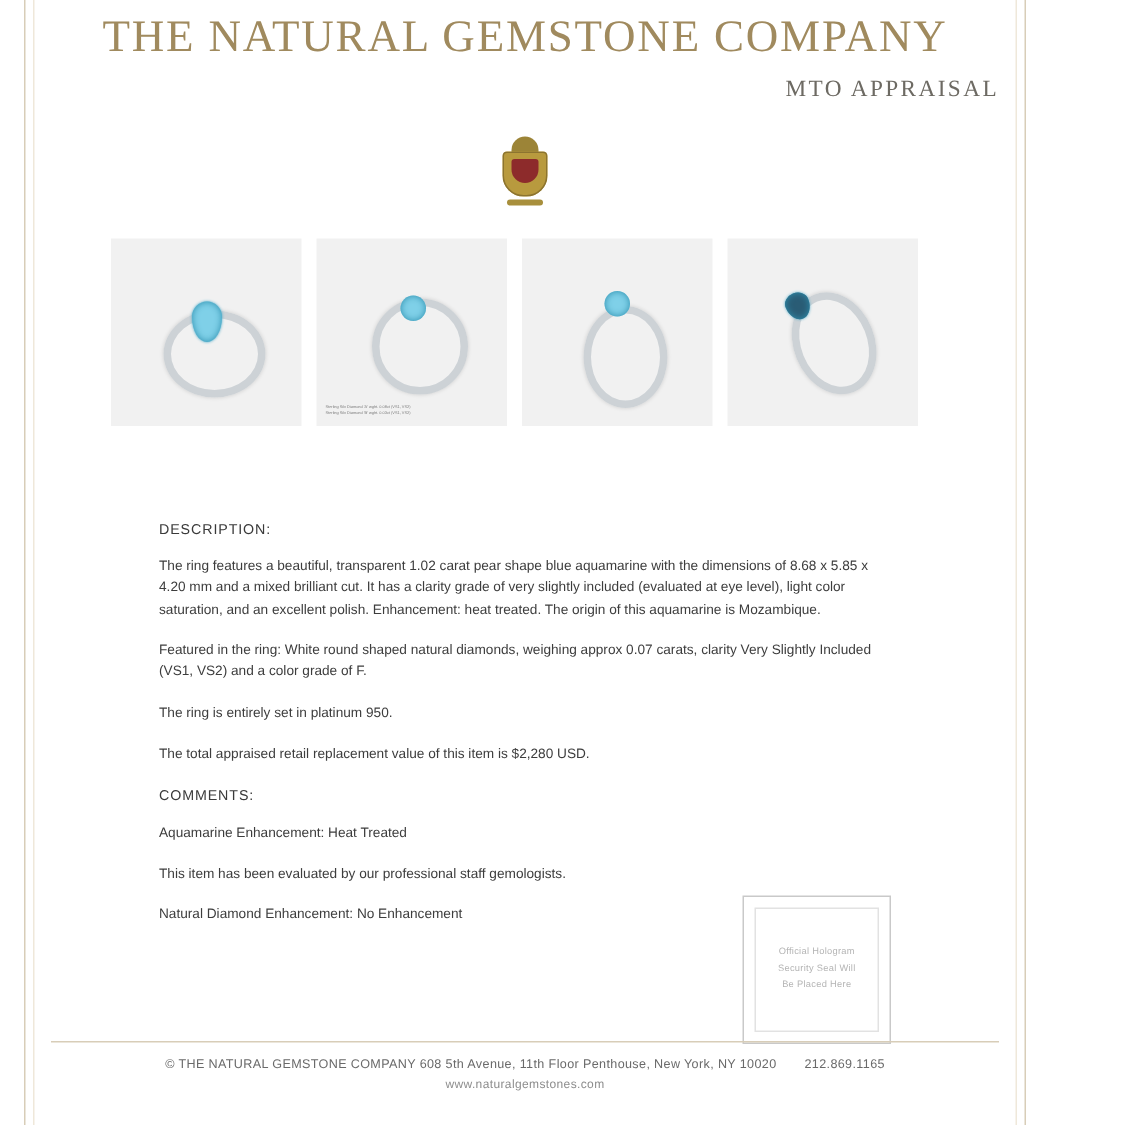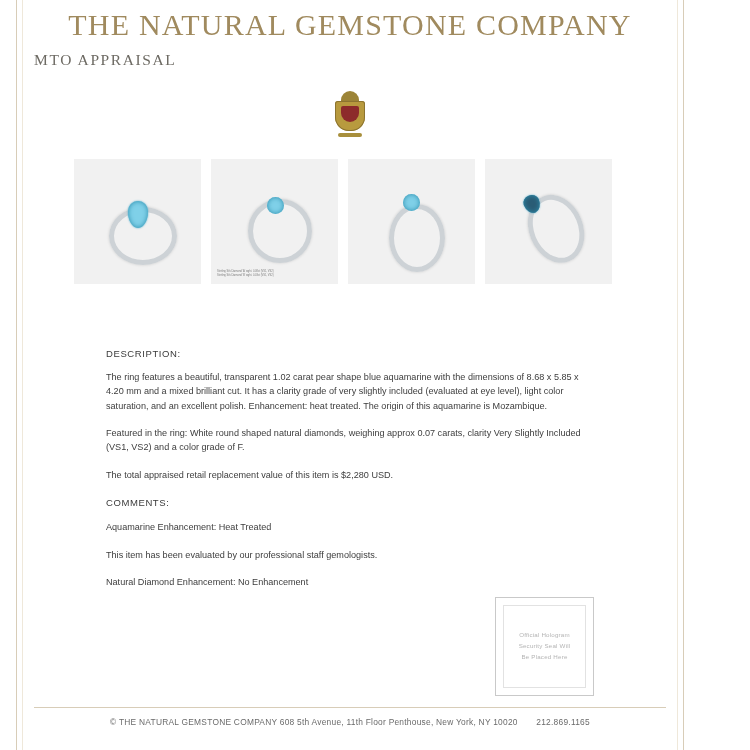--- a/index.html
+++ b/index.html
@@ -46,21 +46,21 @@
   .brand {
     text-align: center;
     font-family: "Liberation Serif", serif;
     color: #a08a5e;
     font-size: 30px;
     letter-spacing: 1.2px;
     padding-top: 8px;
     white-space: nowrap;
   }
   .doc-type {
-    text-align: left;
+    text-align: right;
     font-family: "Liberation Serif", serif;
     color: #6d6a63;
     font-size: 15.5px;
     letter-spacing: 1.6px;
     margin-top: 9px;
   }
 
   .crest-wrap {
     display: flex;
     justify-content: center;
@@ -318,20 +318,21 @@
         </div>
       </div>
 
     </div>
 
 
     <div class="body-block">
       <div class="section-label">DESCRIPTION:</div>
       <div class="para">The ring features a beautiful, transparent 1.02 carat pear shape blue aquamarine with the dimensions of 8.68 x 5.85 x 4.20 mm and a mixed brilliant cut. It has a clarity grade of very slightly included (evaluated at eye level), light color saturation, and an excellent polish. Enhancement: heat treated. The origin of this aquamarine is Mozambique.</div>
       <div class="para">Featured in the ring: White round shaped natural diamonds, weighing approx 0.07 carats, clarity Very Slightly Included (VS1, VS2) and a color grade of F.</div>
+      <div class="para">The ring is entirely set in platinum 950.</div>
       <div class="para">The total appraised retail replacement value of this item is $2,280 USD.</div>
 
       <div class="section-label comments-label">COMMENTS:</div>
       <div class="comment-line">Aquamarine Enhancement: Heat Treated</div>
       <div class="comment-line">This item has been evaluated by our professional staff gemologists.</div>
       <div class="comment-line">Natural Diamond Enhancement: No Enhancement</div>
     </div>
 
     <div class="hologram">
       <div class="inner">
@@ -344,15 +345,16 @@
     </div>
 
   </div>
 
   <div class="footer">
     <div class="hr"></div>
     <div class="line1">
       <span>© THE NATURAL GEMSTONE COMPANY  608 5th Avenue, 11th Floor Penthouse, New York, NY  10020</span>
       <span class="phone">212.869.1165</span>
     </div>
+    <div class="line2">www.naturalgemstones.com</div>
   </div>
 
 </div>
 
 </body></html>

